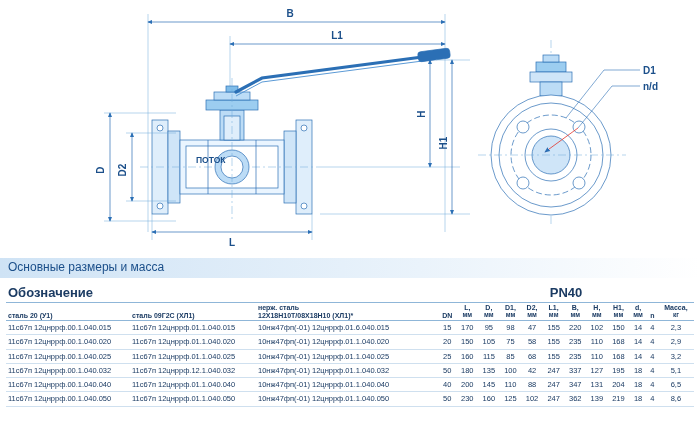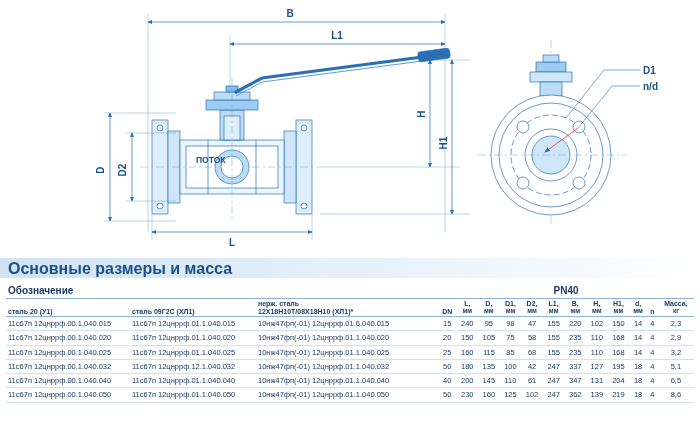--- a/index.html
+++ b/index.html
@@ -13,38 +13,38 @@
   }
   .drawing{
     position:absolute;left:0;top:0;width:700px;height:250px;
   }
   .section-bar{
     position:absolute;left:0;top:258px;width:700px;height:20px;
     background:linear-gradient(to right,#cfe3f5 0%,#eaf3fb 60%,#ffffff 100%);
   }
   .section-bar .title{
     position:absolute;left:8px;top:2px;
-    font-size:16px;font-weight:bold;color:#1b4f8a;
+    font-size:12px;font-weight:normal;color:#1b4f8a;
   }
   .table-wrap{
     position:absolute;left:6px;top:284px;width:688px;
     font-size:7.5px;color:#1b3b63;
   }
   table{border-collapse:collapse;width:688px;}
   th,td{
     border:0;
     padding:1px 2px;
     text-align:left;
     font-weight:normal;
     white-space:nowrap;
   }
   thead tr.hdr-top th{
     border-bottom:1px solid #8fb6d8;
     font-weight:bold;
-    font-size:10px;
+    font-size:13px;
     padding-bottom:2px;
   }
   thead tr.hdr-cols th{
     font-weight:bold;
     font-size:7px;
     border-bottom:1px solid #8fb6d8;
     vertical-align:bottom;
     line-height:1.05;
   }
   tbody td{
@@ -235,21 +235,21 @@
           <span class="u">кг</span>
         </th>
       </tr>
     </thead>
     <tbody>
       <tr>
         <td>11с67п 12цнррф.00.1.040.015</td>
         <td>11с67п 12цнррф.01.1.040.015</td>
         <td>10нж47фп(-01) 12цнррф.01.6.040.015</td>
         <td class="num">15</td>
-        <td class="num">240</td>
+        <td class="num">170</td>
         <td class="num">95</td>
         <td class="num">98</td>
         <td class="num">47</td>
         <td class="num">155</td>
         <td class="num">220</td>
         <td class="num">102</td>
         <td class="num">150</td>
         <td class="num">14</td>
         <td class="num">4</td>
         <td class="num">2,3</td>
@@ -306,21 +306,21 @@
         <td class="num">5,1</td>
       </tr>
       <tr>
         <td>11с67п 12цнррф.00.1.040.040</td>
         <td>11с67п 12цнррф.01.1.040.040</td>
         <td>10нж47фп(-01) 12цнррф.01.1.040.040</td>
         <td class="num">40</td>
         <td class="num">200</td>
         <td class="num">145</td>
         <td class="num">110</td>
-        <td class="num">61</td>
+        <td class="num">88</td>
         <td class="num">247</td>
         <td class="num">347</td>
         <td class="num">131</td>
         <td class="num">204</td>
         <td class="num">18</td>
         <td class="num">4</td>
         <td class="num">6,5</td>
       </tr>
       <tr>
         <td>11с67п 12цнррф.00.1.040.050</td>

